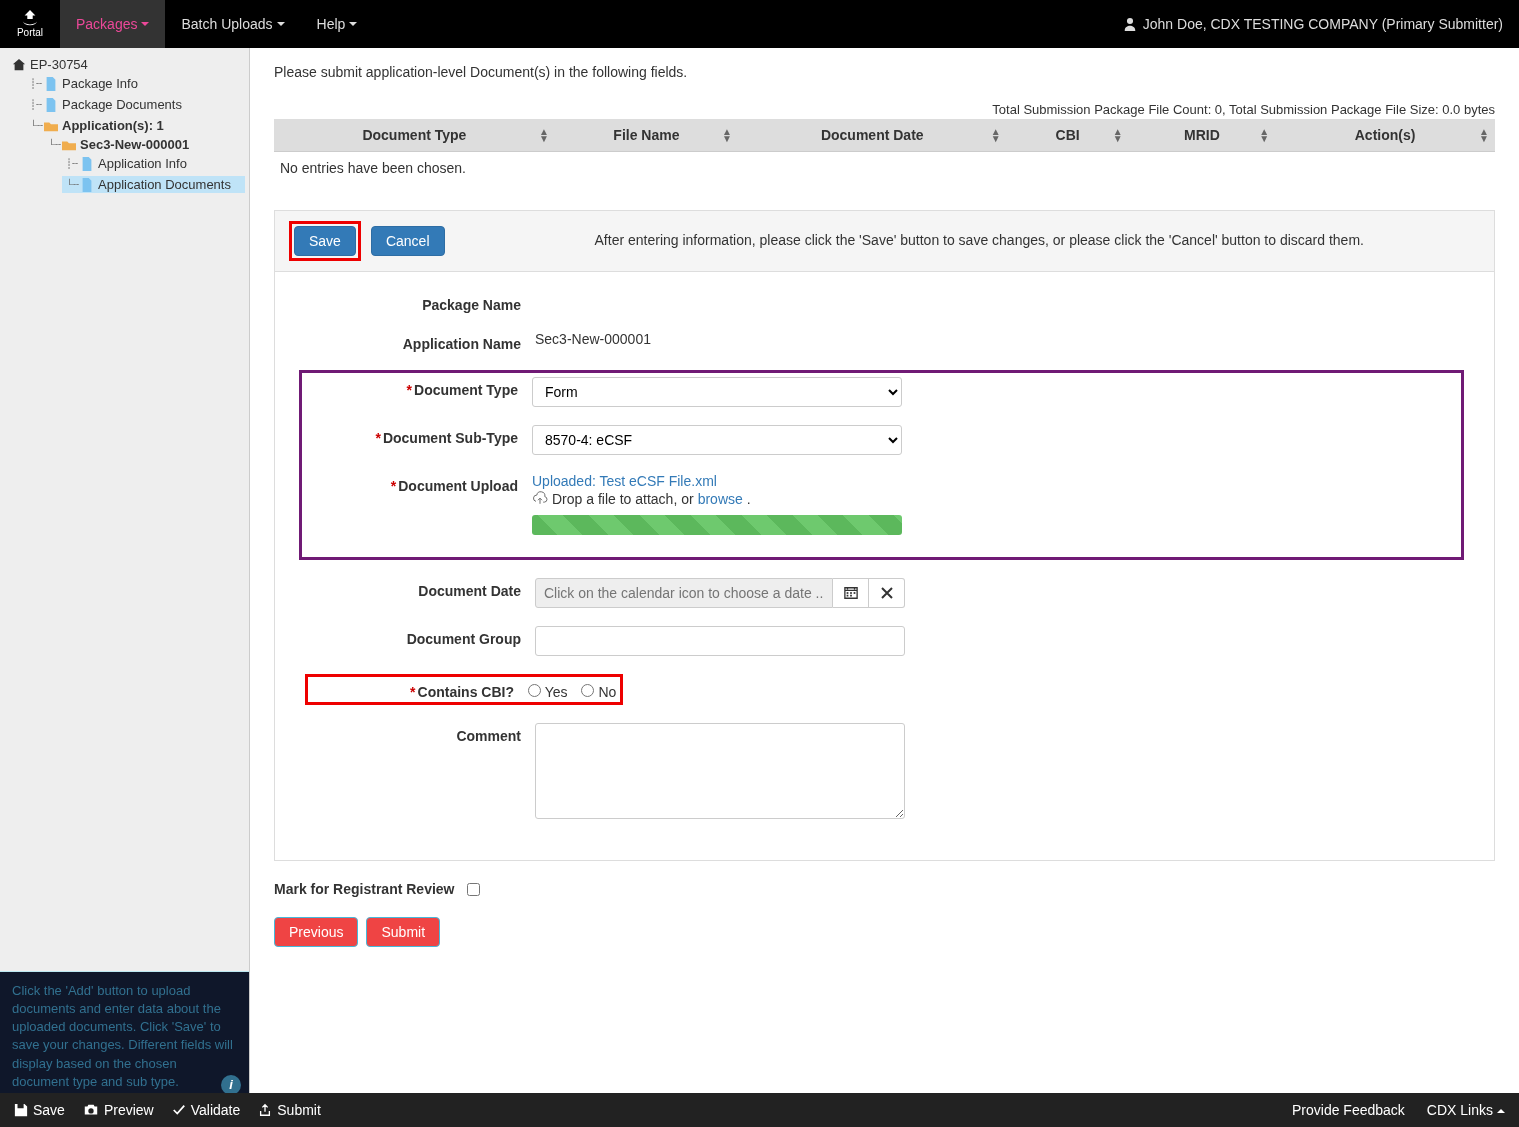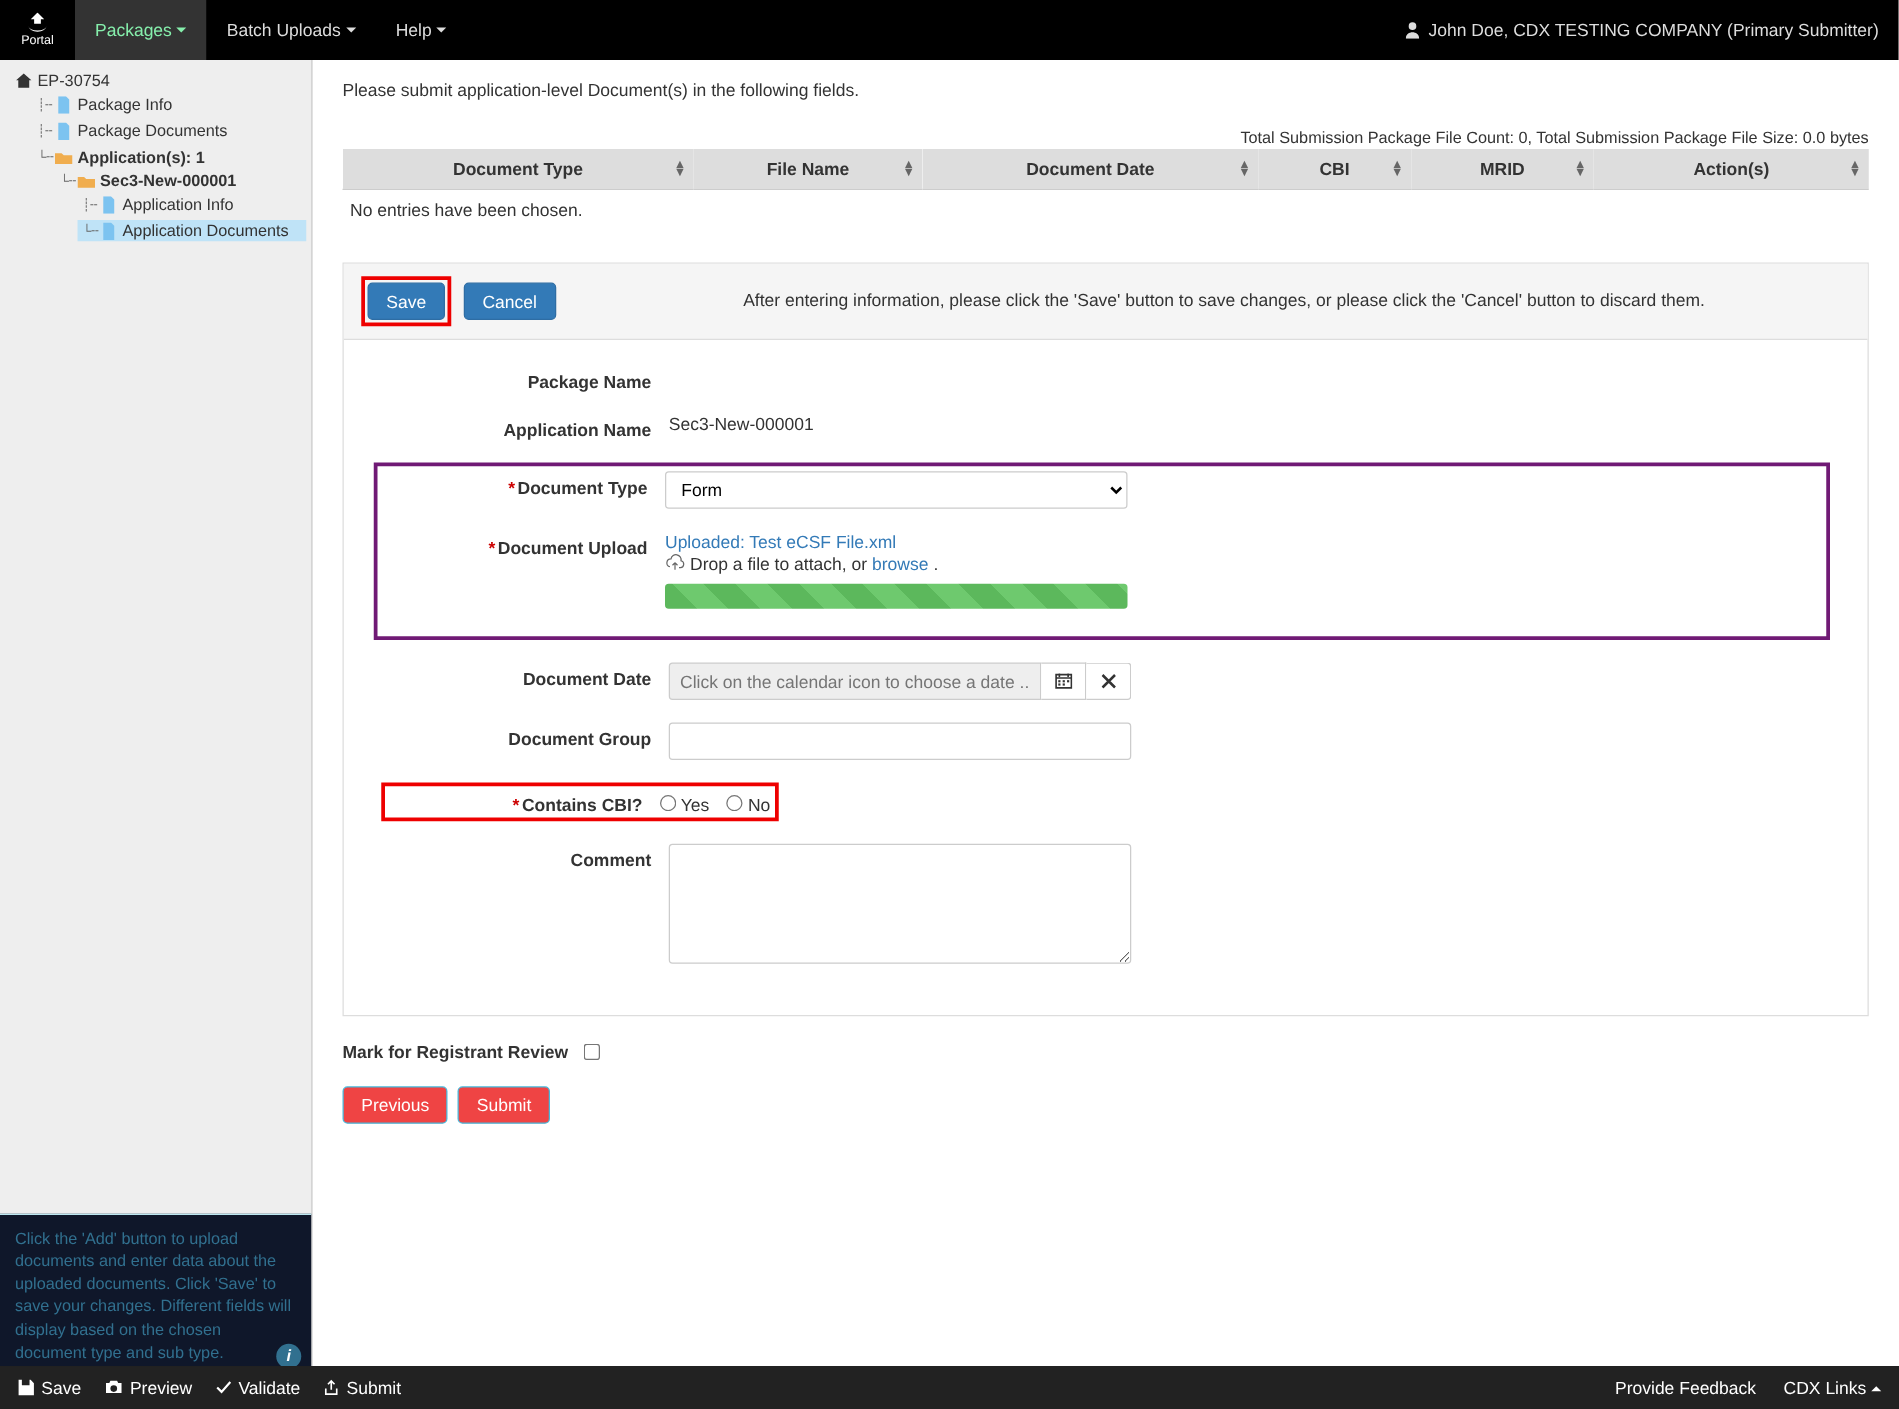--- a/index.html
+++ b/index.html
@@ -1,21 +1,21 @@
 <!DOCTYPE html>
 <html><head>
 <meta charset="utf-8">
 <style>
 * { box-sizing: border-box; margin: 0; padding: 0; }
 body { font-family: "Helvetica Neue", Helvetica, Arial, sans-serif; font-size: 14px; color: #333; background: #fff; overflow: hidden; }
 .topnav { background: #000; color: #fff; height: 48px; display: flex; align-items: stretch; }
 .logo { width: 60px; display: flex; flex-direction: column; align-items: center; justify-content: center; font-size: 10px; line-height: 1; }
 .logo svg { width: 22px; height: 18px; fill: #fff; }
 .nav-item { padding: 0 16px; display: flex; align-items: center; cursor: pointer; font-size: 14px; color: #ddd; }
-.nav-item.active { background: #333; color: #86efac; }
+.nav-item.active { background: #333; color: #ec4899; }
 .nav-spacer { flex: 1; }
 .user-info { padding: 0 16px; display: flex; align-items: center; font-size: 14px; color: #ddd; gap: 6px; }
 .main-wrap { display: flex; height: calc(100vh - 40px - 34px); }
 .sidebar { width: 250px; background: #eee; border-right: 1px solid #ccc; display: flex; flex-direction: column; }
 .tree { flex: 1; padding: 6px 4px; font-size: 13px; overflow: auto; }
 .tree ul { list-style: none; padding-left: 18px; }
 .tree > ul { padding-left: 4px; }
 .tree li { padding: 2px 0; white-space: nowrap; }
 .tree .node { display: flex; align-items: center; gap: 4px; padding: 1px 4px; cursor: pointer; }
 .tree .node.active { background: #bfe3f7; }
@@ -232,20 +232,28 @@
         <div class="red-box-lg">
           <div class="form-row">
             <div class="form-label"><span class="req">*</span><span>Document Type</span></div>
             <div class="form-field">
               <select class="form-control">
                 <option>Form</option>
               </select>
             </div>
           </div>
           <div class="form-row">
+            <div class="form-label"><span class="req" style="margin-left:-10px">*</span><span>Document Sub-Type</span></div>
+            <div class="form-field">
+              <select class="form-control">
+                <option>8570-4: eCSF</option>
+              </select>
+            </div>
+          </div>
+          <div class="form-row">
             <div class="form-label"><span class="req">*</span><span>Document Upload</span></div>
             <div class="form-field">
               <span class="upload-link"><span>Uploaded: </span><span>Test eCSF File.xml</span></span>
               <div class="upload-drop">
                 <svg width="16" height="16" viewBox="0 0 20 20" fill="none" stroke="#666" stroke-width="1.2">
                     <path d="M5 13a4 4 0 0 1 1-7.9A5 5 0 0 1 16 7a3.5 3.5 0 0 1-.5 6.9H14"></path>
                     <path d="M10 16V9m0 0l-2.5 2.5M10 9l2.5 2.5"></path>
                   </svg>
                 <span>Drop a file to attach, or </span>
                 <span class="upload-link">browse</span>

